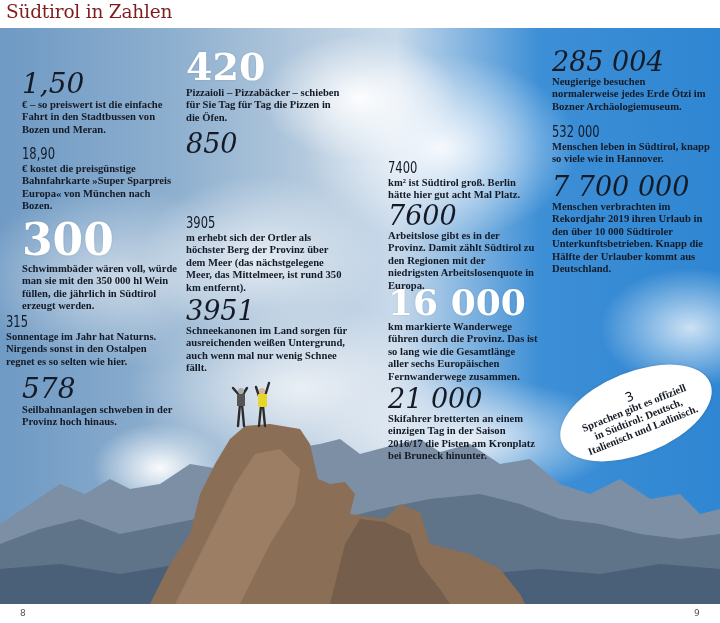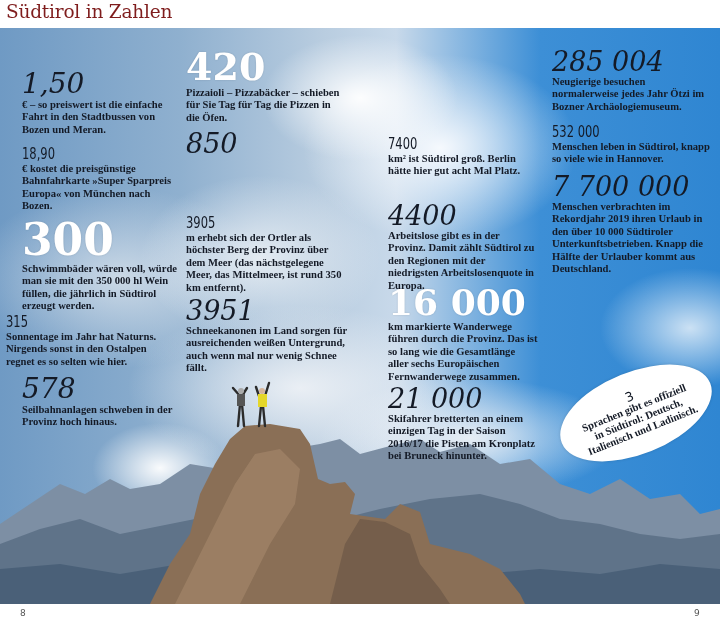--- a/index.html
+++ b/index.html
@@ -114,40 +114,40 @@
 </div>
 <div class="stat" style="left:186px;top:215px;width:160px;">
   <span class="num-cond" style="font-size:16px;">3905</span>
   <span class="desc">m erhebt sich der Ortler als höchster Berg der Provinz über dem Meer (das nächstgelegene Meer, das Mittelmeer, ist rund 350 km entfernt).</span>
 </div>
 <div class="stat" style="left:186px;top:297px;width:165px;">
   <span class="num-italic" style="font-size:27px;">3951</span>
   <span class="desc">Schneekanonen im Land sorgen für ausreichenden weißen Untergrund, auch wenn mal nur wenig Schnee fällt.</span>
 </div>
 
-<div class="stat" style="left:388px;top:136px;width:150px;">
+<div class="stat" style="left:388px;top:160px;width:150px;">
   <span class="num-cond" style="font-size:16px;">7400</span>
   <span class="desc">km² ist Südtirol groß. Berlin hätte hier gut acht Mal Platz.</span>
 </div>
 <div class="stat" style="left:388px;top:202px;width:150px;">
-  <span class="num-italic" style="font-size:27px;">4400</span>
+  <span class="num-italic" style="font-size:27px;">7600</span>
   <span class="desc">Arbeitslose gibt es in der Provinz. Damit zählt Südtirol zu den Regionen mit der niedrigsten Arbeitslosenquote in Europa.</span>
 </div>
 <div class="stat" style="left:388px;top:284px;width:150px;">
   <span class="num-bold-white" style="font-size:36px;">16 000</span>
   <span class="desc">km markierte Wanderwege führen durch die Provinz. Das ist so lang wie die Gesamtlänge aller sechs Europäischen Fernwanderwege zusammen.</span>
 </div>
 <div class="stat" style="left:388px;top:385px;width:150px;">
   <span class="num-italic" style="font-size:27px;">21 000</span>
   <span class="desc">Skifahrer bretterten an einem einzigen Tag in der Saison 2016/17 die Pisten am Kronplatz bei Bruneck hinunter.</span>
 </div>
 
 <div class="stat" style="left:552px;top:48px;width:162px;">
   <span class="num-italic" style="font-size:27px;">285 004</span>
-  <span class="desc">Neugierige besuchen normalerweise jedes Jahr Ötzi im Bozner Archäologiemuseum.</span>
+  <span class="desc">Neugierige besuchen normalerweise jedes Erde Ötzi im Bozner Archäologiemuseum.</span>
 </div>
 <div class="stat" style="left:552px;top:124px;width:162px;">
   <span class="num-cond" style="font-size:16px;">532 000</span>
   <span class="desc">Menschen leben in Südtirol, knapp so viele wie in Hannover.</span>
 </div>
 <div class="stat" style="left:552px;top:173px;width:162px;">
   <span class="num-italic" style="font-size:27px;">7 700 000</span>
   <span class="desc">Menschen verbrachten im Rekordjahr 2019 ihren Urlaub in den über 10 000 Südtiroler Unterkunftsbetrieben. Knapp die Hälfte der Urlauber kommt aus Deutschland.</span>
 </div>
 

